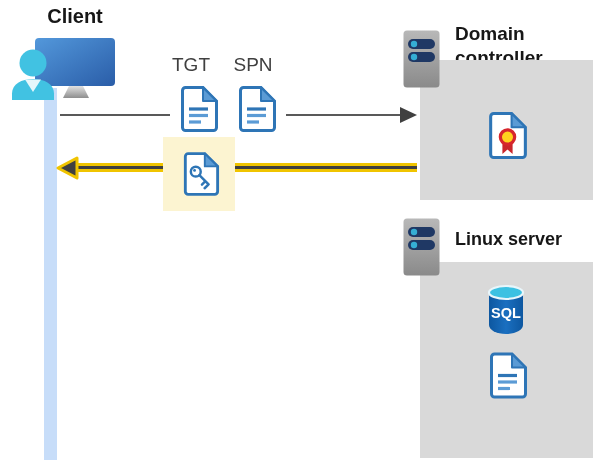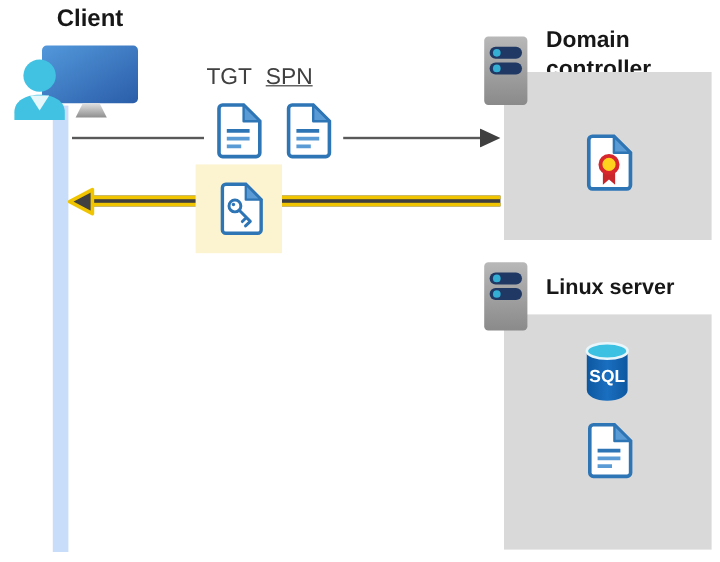--- a/index.html
+++ b/index.html
@@ -11,21 +11,21 @@
 
   
   .title{font-weight:bold;font-size:20px;line-height:24px;color:#171717;}
   .client-title{left:30px;top:4px;width:90px;text-align:center;}
   .dc-title{left:455px;top:22px;width:140px;font-size:19px;line-height:24px;}
   .linux-title{left:455px;top:227px;width:140px;font-size:18px;line-height:24px;}
 
   
   .ticket-label{font-size:19px;color:#404040;width:46px;text-align:center;top:54px;}
   .tgt-label{left:168px;}
-  .spn-label{left:218px;text-decoration:underline;}
+  .spn-label{left:230px;}
 
   
   .timeline{left:44px;top:88px;width:13px;height:372px;background:#c7ddf9;z-index:1;}
 
   
   .panel{background:#d9d9d9;z-index:1;}
   .dc-panel{left:420px;top:60px;width:173px;height:140px;}
   .linux-panel{left:420px;top:262px;width:173px;height:196px;}
 
   

